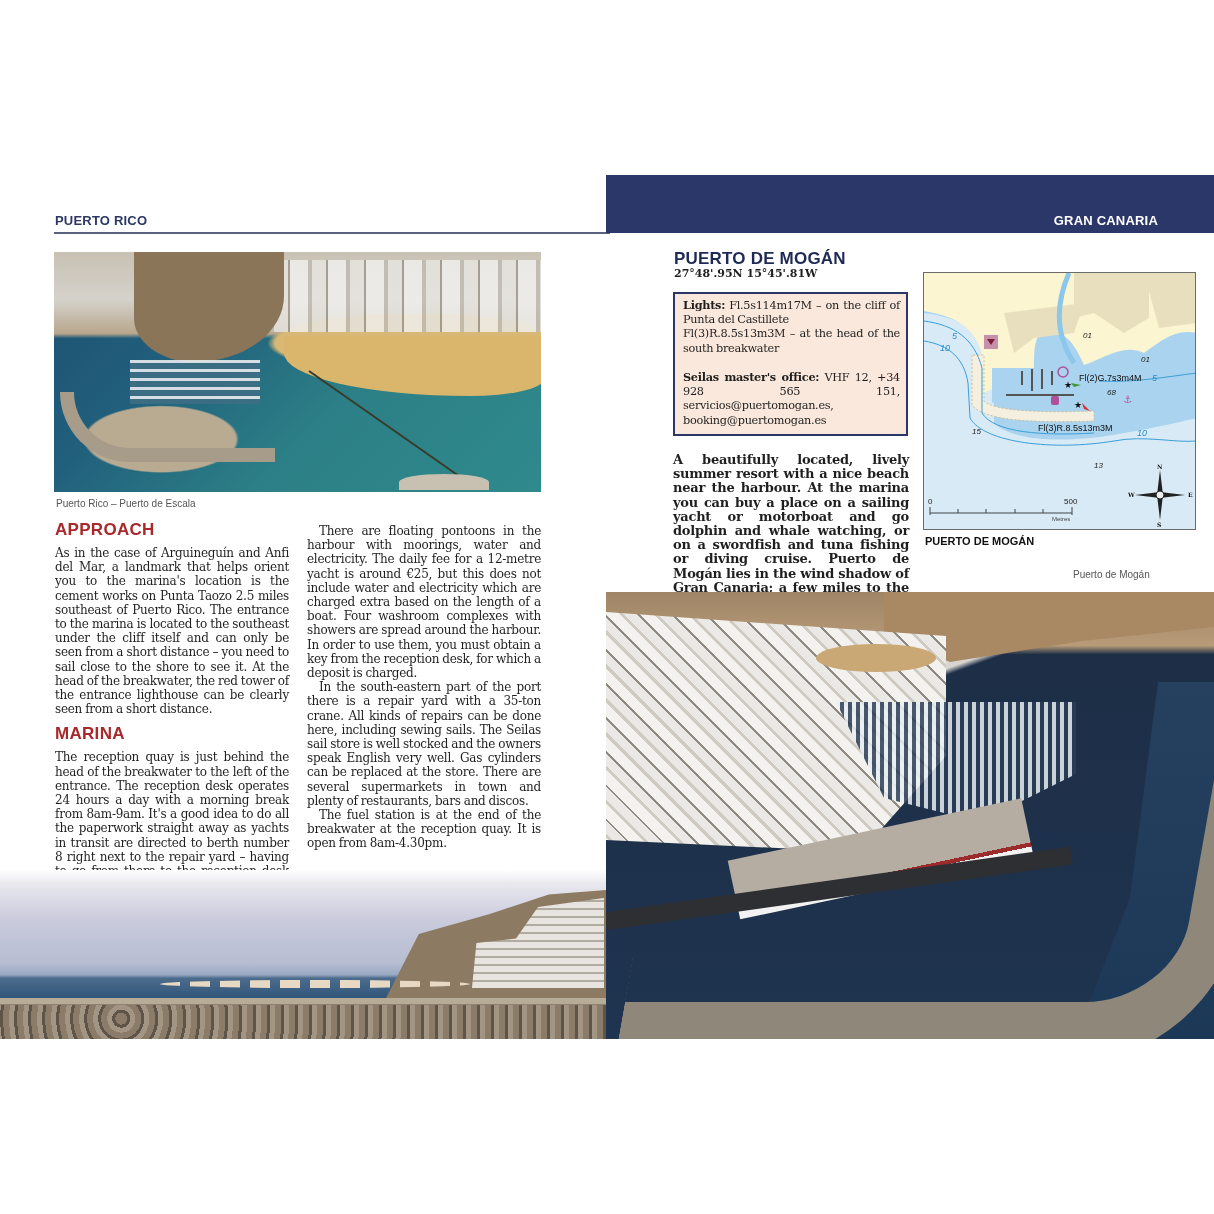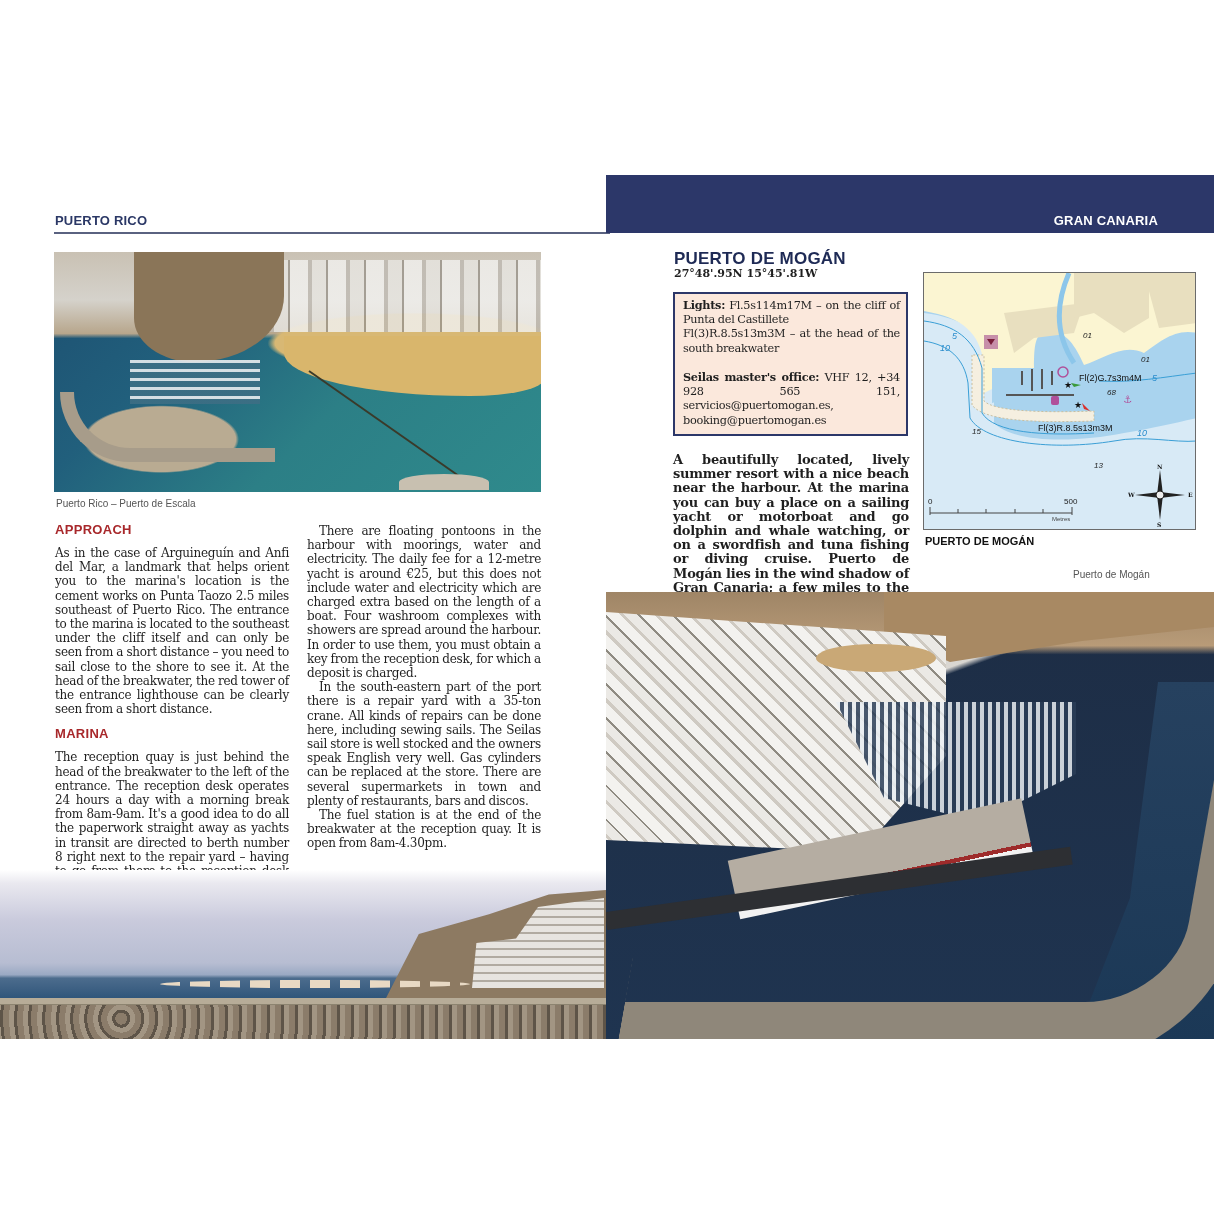--- a/index.html
+++ b/index.html
@@ -72,21 +72,21 @@
   }
 
   
   .col {
     position: absolute; font-size: 12px; line-height: 14.2px; text-align: justify;
     hyphens: none; letter-spacing: -0.25px; word-spacing: -0.5px;
   }
   .col-1 { left: 55px; top: 522px; width: 234px; }
   .col-2 { left: 307px; top: 524px; width: 234px; }
   .sec-head {
-    font-family: "Liberation Sans", sans-serif; font-weight: bold; font-size: 13px;
+    font-family: "Liberation Sans", sans-serif; font-weight: bold; font-size: 17px;
     color: #a8282b; letter-spacing: 0.3px; line-height: 16px; margin-top: 0;
   }
   .sec-head + p { margin-top: 8px; }
   .gap { height: 10px; }
   .col p.indent { text-indent: 12px; }
 
   
   .photo-pano {
     left: 0; top: 870px; width: 606px; height: 169px;
     background: linear-gradient(180deg, #ffffff 0%, #e9e8ef 8%, #c9cadc 30%, #b7bdd2 55%, #9aa9c3 62%, #4c6c8d 64%, #2f557a 76%, #8d8470 78%, #8a8170 84%, #6c6256 100%);

